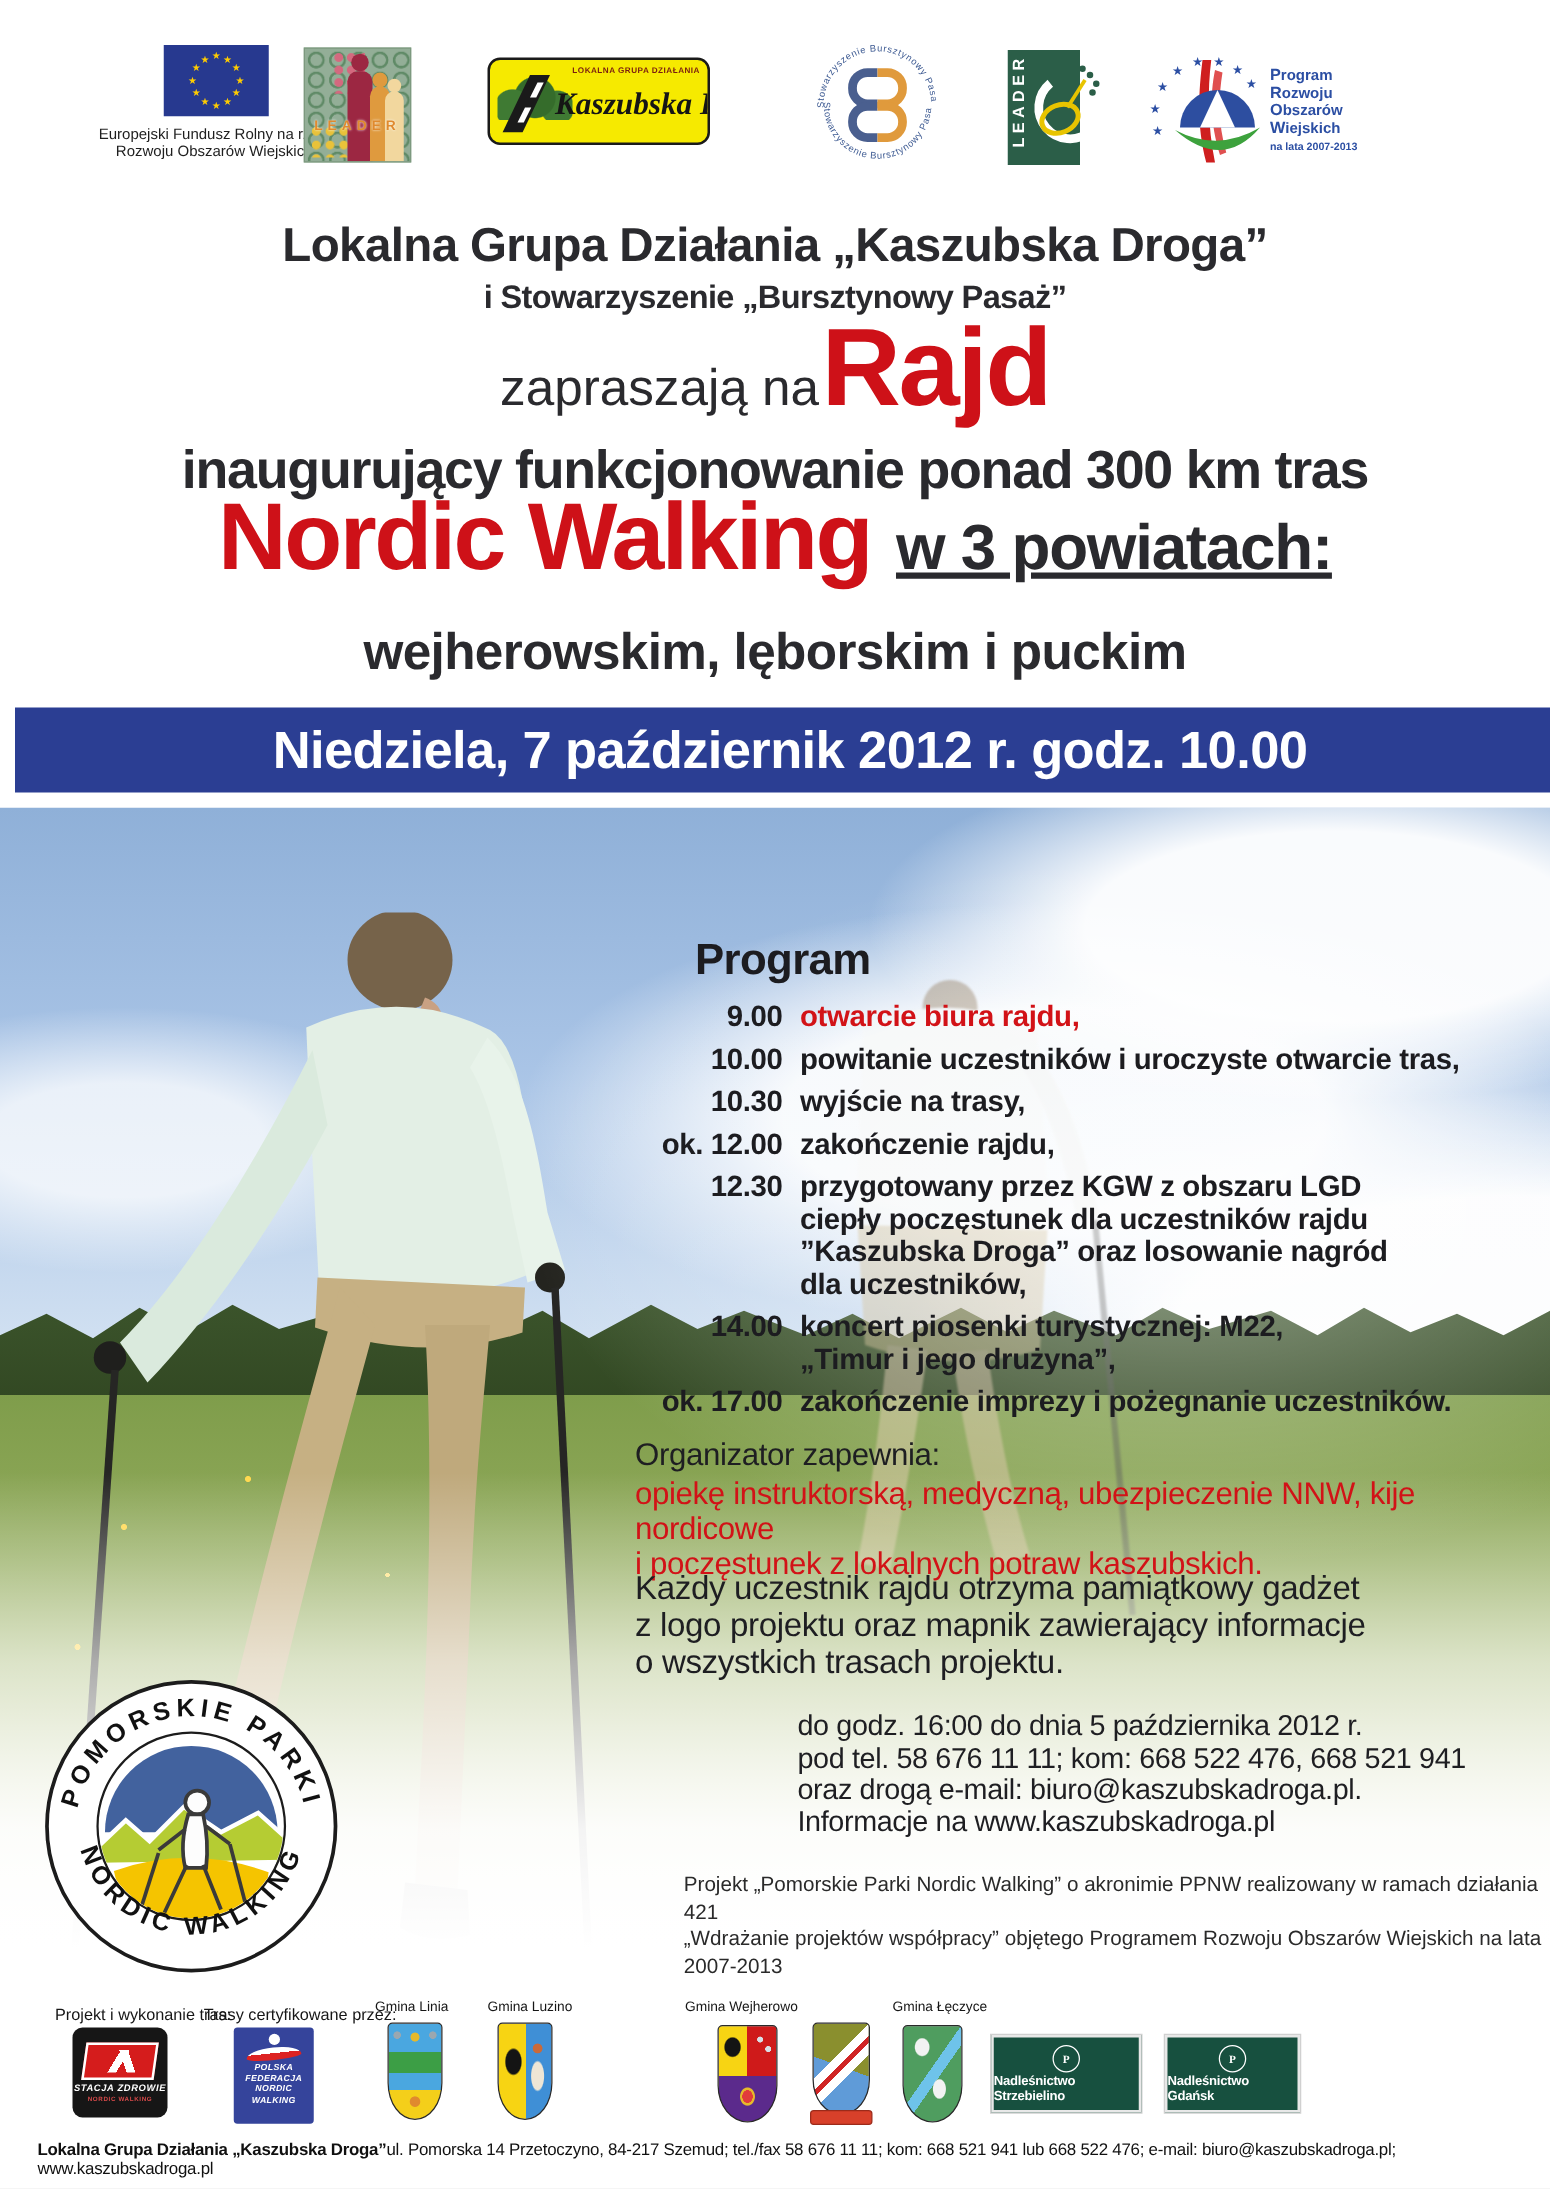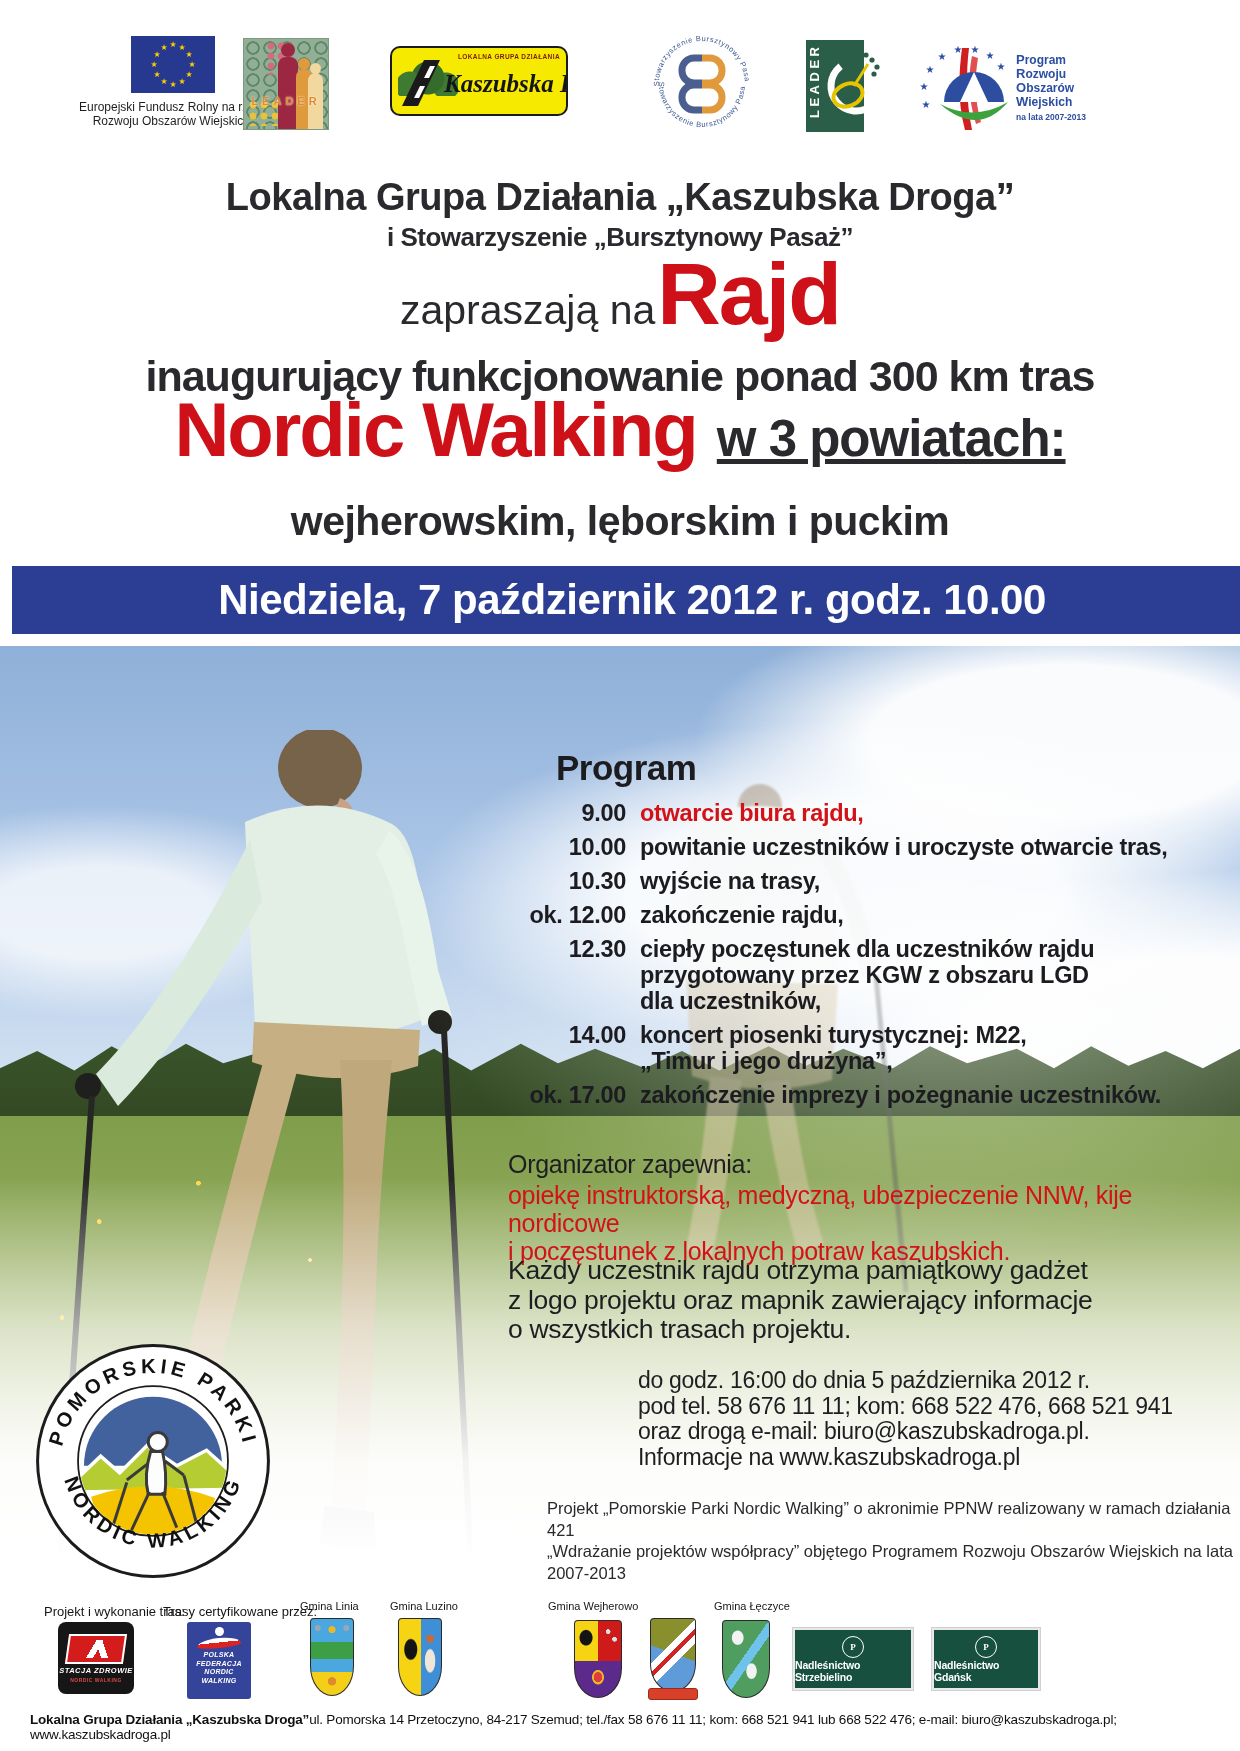--- a/index.html
+++ b/index.html
@@ -379,22 +379,23 @@
       <span class="pt">10.30</span>
       <span class="pd">wyjście na trasy,</span>
     </div>
     <div class="pgrow">
       <span class="pt">ok. 12.00</span>
       <span class="pd">zakończenie rajdu,</span>
     </div>
     <div class="pgrow">
       <span class="pt">12.30</span>
       <span class="pd">
+        <div>przygotowany przez KGW z obszaru LGD</div>
         <div>ciepły poczęstunek dla uczestników rajdu</div>
-        <div>przygotowany przez KGW z obszaru LGD</div>
+        <div>”Kaszubska Droga” oraz losowanie nagród</div>
         <div>dla uczestników,</div>
       </span>
     </div>
     <div class="pgrow sp">
       <span class="pt">14.00</span>
       <span class="pd">
         <div>koncert piosenki turystycznej: M22,</div>
         <div>„Timur i jego drużyna”,</div>
       </span>
     </div>

